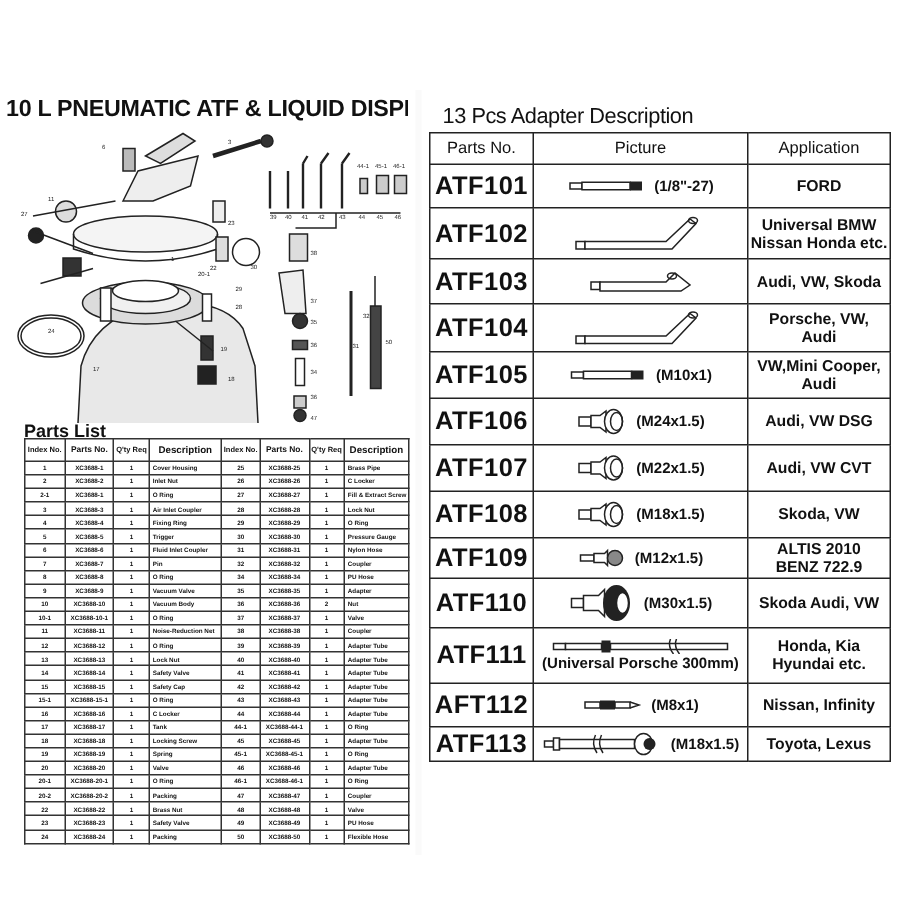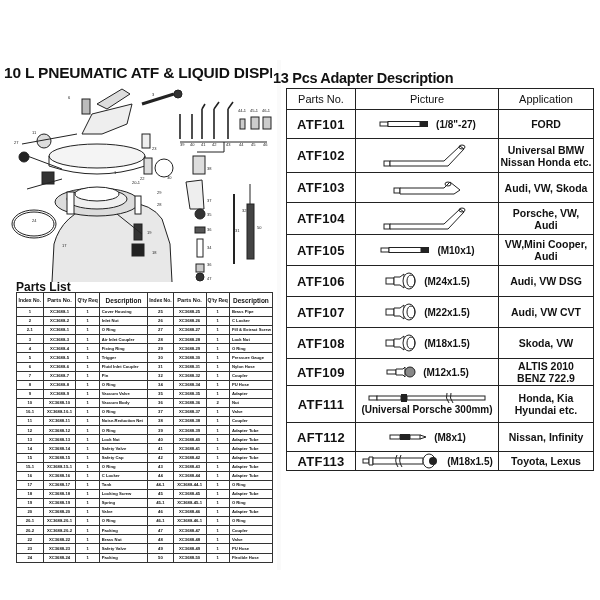--- a/index.html
+++ b/index.html
@@ -9,25 +9,25 @@
   .diagram { position:absolute; left:2px; top:84px; width:275px; height:198px; }
   .parts-title { position:absolute; left:16px; top:280px; font-weight:bold; font-size:12px; }
   table.parts { position:absolute; left:16px; top:292px; border-collapse:collapse; width:257px; font-size:4.2px; }
   table.parts th, table.parts td { border:0.6px solid #333; padding:0 1px; height:8.1px; line-height:7.5px; white-space:nowrap; overflow:hidden; }
   table.parts th { font-size:5px; font-weight:bold; height:14px; line-height:5px; }
   table.parts th.desc { font-size:6.5px; }
   table.parts th.pn { font-size:5.6px; }
   table.parts td { font-weight:bold; }
   table.parts td.c { text-align:center; }
   table.parts td.d { text-align:left; padding-left:2px; }
-  .right-title { position:absolute; left:273px; top:70px; font-weight:bold; font-size:14.5px; letter-spacing:-0.3px; }
+  .right-title { position:absolute; left:295px; top:70px; font-weight:normal; font-size:14.5px; letter-spacing:-0.3px; }
   table.adapters { position:absolute; left:286px; top:88px; border-collapse:collapse; width:308px; }
   table.adapters th, table.adapters td { border:1.2px solid #222; text-align:center; }
   table.adapters th { font-weight:normal; font-size:11px; height:18px; }
-  table.adapters td.pn { font-weight:bold; font-size:13px; width:66px; letter-spacing:0.3px; }
+  table.adapters td.pn { font-weight:bold; font-size:17px; width:66px; letter-spacing:0.3px; }
   table.adapters td.pic { width:140px; position:relative; font-size:10px; font-weight:bold; }
   table.adapters td.app { font-weight:bold; font-size:10.5px; line-height:12px;text-align:center; }
   .pic-wrap { display:flex; align-items:center; justify-content:center; gap:6px; }
   .pic-wrap.col { flex-direction:column; gap:1px; }
   svg { display:block; }
 </style>
 </head>
 <body>
 
 <div class="left-title">10 L PNEUMATIC ATF &amp; LIQUID DISPENSE</div>
@@ -600,20 +600,39 @@
               </svg>
             </span>
             <span>(M12x1.5)</span>
           </div>
         </td>
         <td class="app">
           <div>ALTIS 2010</div>
           <div>BENZ 722.9</div>
         </td>
       </tr>
+      <tr style="height: 33px;">
+        <td class="pn">ATF110</td>
+        <td class="pic">
+          <div class="pic-wrap">
+            <span>
+              <svg width="44" height="26" viewBox="0 0 44 26">
+                <rect x="2" y="10" width="8" height="6" fill="none" stroke="#222"></rect>
+                <path d="M10 8 L20 8 L24 4 L24 22 L20 18 L10 18 Z" fill="#fff" stroke="#222"></path>
+                <ellipse cx="32" cy="13" rx="9" ry="12" fill="#222"></ellipse>
+                <ellipse cx="36" cy="13" rx="4" ry="7" fill="#fff" stroke="#222"></ellipse>
+              </svg>
+            </span>
+            <span>(M30x1.5)</span>
+          </div>
+        </td>
+        <td class="app">
+          <div>Skoda Audi, VW</div>
+        </td>
+      </tr>
       <tr style="height: 37px;">
         <td class="pn">ATF111</td>
         <td class="pic">
           <div class="pic-wrap col">
             <span>
               <svg width="120" height="10" viewBox="0 0 120 10">
                 <rect x="2" y="3" width="8" height="4" fill="none" stroke="#222"></rect>
                 <rect x="10" y="3" width="24" height="4" fill="#fff" stroke="#222"></rect>
                 <rect x="34" y="1" width="6" height="8" fill="#222"></rect>
                 <rect x="40" y="3" width="78" height="4" fill="#fff" stroke="#222"></rect>

